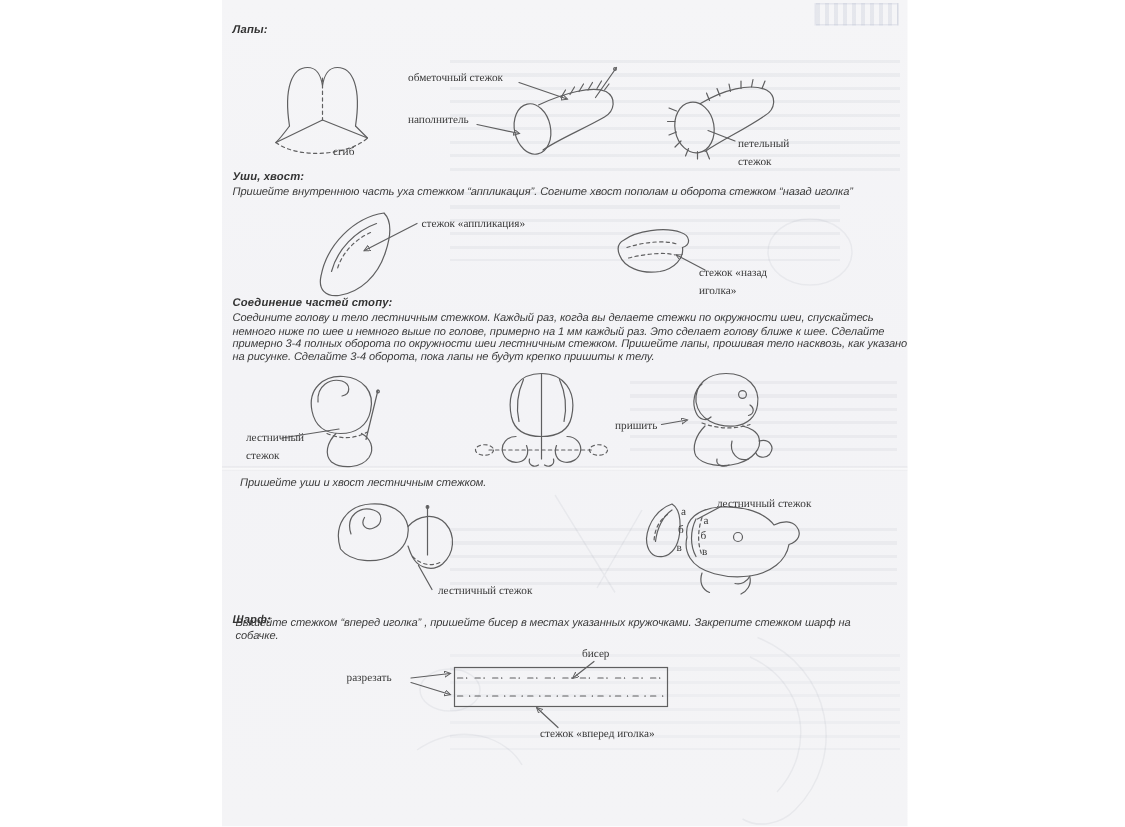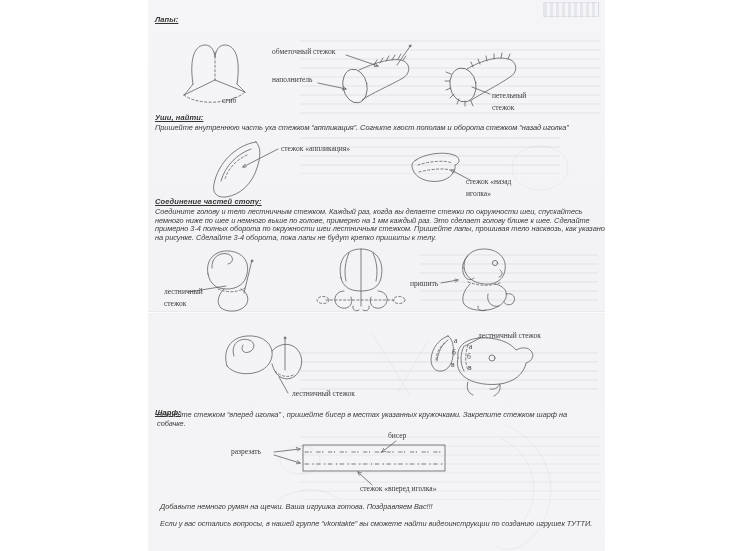--- a/index.html
+++ b/index.html
@@ -3,21 +3,21 @@
 <meta charset="utf-8">
 <style>
   html,body{margin:0;padding:0;}
   body{width:750px;height:551px;background:#ffffff;overflow:hidden;
        font-family:"Liberation Sans",sans-serif;}
   .page{position:relative;width:750px;height:551px;background:#ffffff;}
   .paper{position:absolute;left:148px;top:0;width:457px;height:551px;
          background:linear-gradient(180deg,#f5f5f7 0%,#f3f3f6 45%,#f4f4f6 100%);}
   
   .h{position:absolute;font:italic bold 7.5px "Liberation Sans",sans-serif;
-     color:#333;text-decoration:underline;letter-spacing:.1px;}
+     color:#333;letter-spacing:.1px;}
   .p{position:absolute;font:italic 7.4px "Liberation Sans",sans-serif;
      color:#3a3a3a;line-height:8.7px;letter-spacing:-.05px;}
   
   svg.diag{position:absolute;left:0;width:457px;overflow:visible;}
   svg.diag path,svg.diag line,svg.diag ellipse,svg.diag circle,svg.diag rect{
      fill:none;stroke:#5f5f60;stroke-width:.8;stroke-linecap:round;}
   svg.diag text{font:7.5px "Liberation Serif",serif;fill:#3a3a3a;font-style:normal;}
   .dash{stroke-dasharray:2.2 2.2;}
   .thin{stroke-width:.65;stroke:#4c4c4c;}
   
@@ -93,21 +93,21 @@
       <g class="thin">
         <path d="M303 34 l-5 -2 M302 41 l-5 0 M303 48 l-5 2 M306 54 l-4 4 M311 59 l-2 5 M317 61 l0 5 M323 61 l2 5"></path>
         <path d="M325 27 l-2 -5 M332 24 l-2 -5 M339 21 l-1 -5 M346 19 l0 -5 M353 18 l1 -5 M360 19 l2 -5"></path>
       </g>
     </g>
     <line class="thin" x1="342" y1="54" x2="324" y2="47"></line>
     <text x="344" y="58">петельный</text>
     <text x="344" y="70">стежок</text>
   </svg>
 
-  <div class="h" style="left:7px;top:113px">Уши, найти:</div>
+  <div class="h" style="left:7px;top:113px">Уши, хвост:</div>
   <div class="p" style="left:7px;top:124px;width:450px">Пришейте внутреннюю часть уха  стежком “аппликация”. Согните хвост пополам и оборота стежком “назад иголка”</div>
 
   <svg class="diag" style="top:136px;height:66px" viewBox="0 0 457 66">
     <defs>
       <marker id="ah2" markerWidth="6" markerHeight="6" refX="4.5" refY="2.5" orient="auto">
         <path d="M0 0 L5 2.5 L0 5 Z" fill="#4c4c4c" stroke="none"></path>
       </marker>
     </defs>
     <g>
       <path d="M108 6 C88 9 70 27 66 48 C64 57 69 62 78 61 C92 59 104 48 109 32 C113 20 113 11 108 6 Z"></path>
@@ -168,20 +168,21 @@
       <circle cx="347" cy="17" r="2.6" fill="#3a3a3a" stroke="none"></circle>
       <path d="M352 24 C355 26 355 30 351 31"></path>
       <path d="M322 38 C316 44 313 52 316 58 C320 64 334 66 344 63 C354 60 360 53 358 46 C357 42 352 39 347 38"></path>
       <path d="M340 48 C338 56 344 62 351 60"></path>
       <path d="M358 48 C365 46 369 52 365 57 C362 60 357 59 356 56"></path>
       <path d="M330 60 C329 64 334 66 338 64"></path>
       <path class="dash" d="M320 36 Q336 42 352 37"></path>
     </g>
   </svg>
 
+  <div class="p" style="left:12px;top:318px;width:440px">Пришейте уши и хвост лестничным стежком.</div>
 
   <svg class="diag" style="top:330px;height:72px" viewBox="0 0 457 72">
 
     <g>
       <path d="M79 36 C74 20 83 7 99 6 C112 5 122 11 124 21 C125 29 121 36 114 40 C103 46 86 45 79 36 Z"></path>
       <path d="M86 26 C82 14 92 7 101 10 C108 12 107 20 101 22 C96 24 92 20 95 15"></path>
       <path d="M124 21 C131 13 142 12 149 19 C156 27 155 39 147 46 C141 51 132 49 128 43 C126 40 125 37 124 34"></path>
       <path class="dash" d="M127 41 C133 47 141 48 147 44"></path>
       <line class="thin" x1="137" y1="7" x2="137" y2="40"></line>
       <circle class="thin" cx="137" cy="8" r=".9"></circle>
@@ -234,17 +235,15 @@
       <line x1="163" y1="24" x2="292" y2="24" stroke="#f4f4f6" stroke-width="4.4" stroke-dasharray="0.1 11.6" stroke-linecap="round"></line>
 
       <line class="thin" x1="157" y1="36" x2="295" y2="36" stroke-dasharray="3.5 8.2"></line>
       <line x1="165" y1="36" x2="294" y2="36" stroke-width="6.2" stroke-dasharray="0.1 11.6" stroke-linecap="round"></line>
       <line x1="165" y1="36" x2="294" y2="36" stroke="#f4f4f6" stroke-width="4.4" stroke-dasharray="0.1 11.6" stroke-linecap="round"></line>
     </g>
     <line class="thin" x1="224" y1="57" x2="210" y2="44" marker-end="url(#ah4)"></line>
     <text x="212" y="63">стежок «вперед иголка»</text>
   </svg>
 
-  <div class="p" style="left:12px;top:503px;width:440px">Добавьте  немного румян на щечки. Ваша игрушка готова. Поздравляем Вас!!!</div>
-  <div class="p" style="left:12px;top:520px;width:440px">Если у вас остались вопросы,  в нашей группе “vkontakte” вы сможете найти видеоинструкции по созданию игрушек ТУТТИ.</div>
 
  </div>
 </div>
 
 </body></html>

